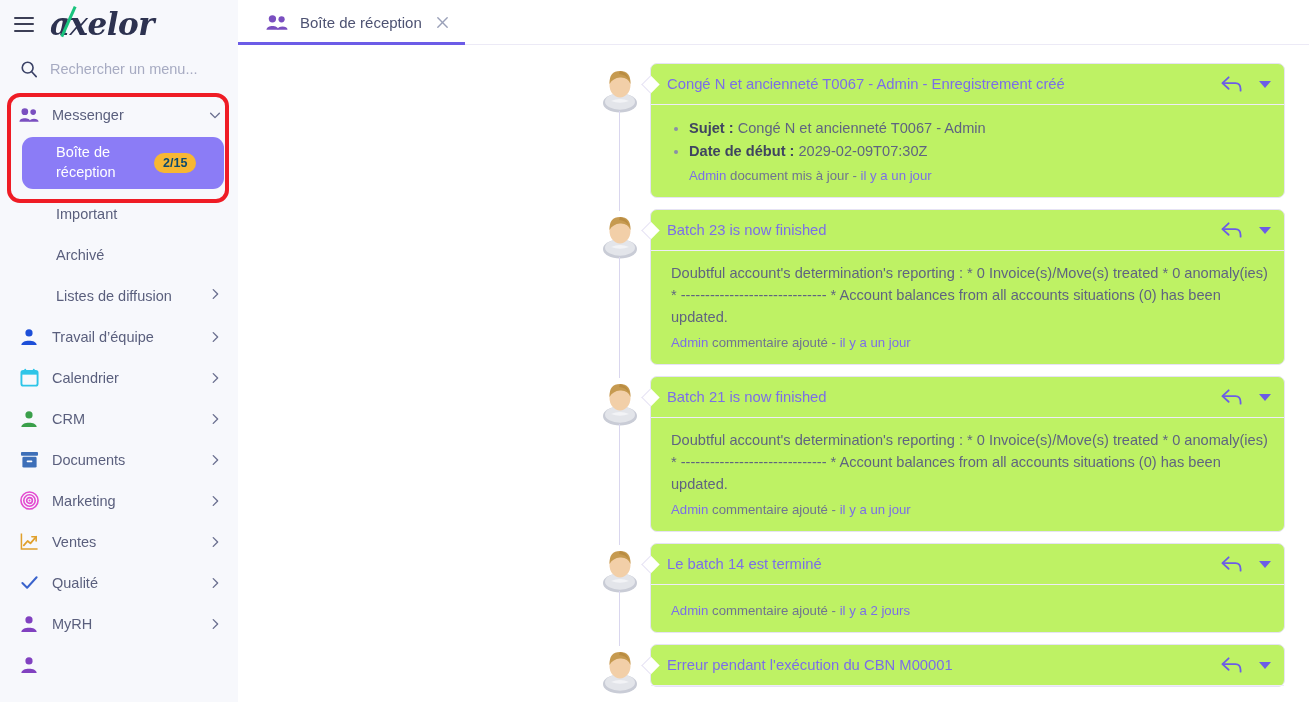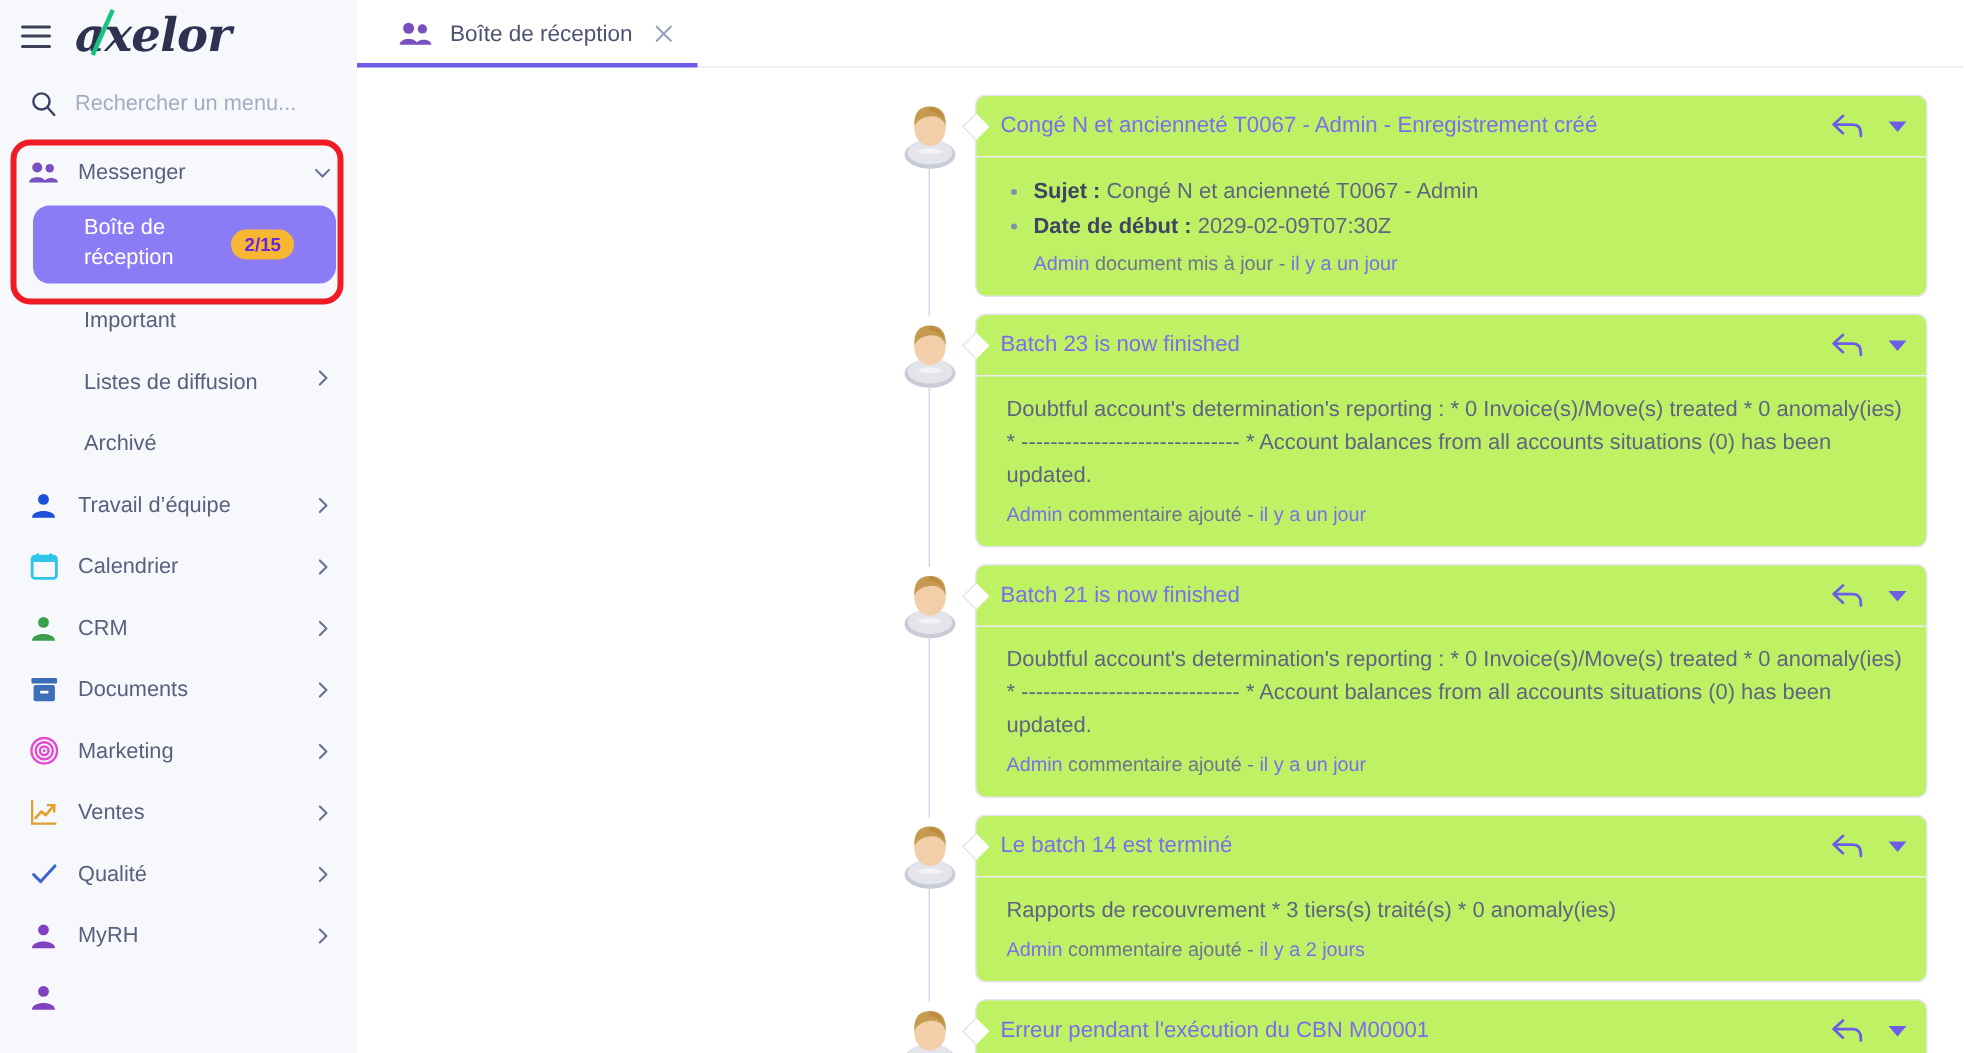--- a/index.html
+++ b/index.html
@@ -127,21 +127,21 @@
   }
   .inbox-pill .ip-label {
     color: #ffffff;
     font-size: 14.5px;
     line-height: 1.35;
     flex: 1 1 auto;
     max-width: 92px;
   }
   .ip-badge {
     background: #f7b733;
-    color: #6d28d9;
+    color: #0c4a6e;
     font-size: 12.5px;
     font-weight: 700;
     border-radius: 10px;
     padding: 3px 9px;
     flex: 0 0 auto;
     margin-left: 6px;
   }
 
   
   .red-box {
@@ -354,30 +354,30 @@
       <div class="inbox-pill">
         <span class="ip-label">Boîte de réception</span>
         <span class="ip-badge">2/15</span>
       </div>
 
       <div class="sub-item">
         <span class="si-label">Important</span>
       </div>
 
       <div class="sub-item">
+        <span class="si-label">Archivé</span>
+      </div>
+
+      <div class="sub-item">
         <span class="si-label">Listes de diffusion</span>
         <span class="mi-caret">
           <svg width="14" height="14" viewBox="0 0 16 16">
             <polyline points="6,3 11,8 6,13" fill="none" stroke="#6b7090" stroke-width="1.6" stroke-linecap="round" stroke-linejoin="round"></polyline>
           </svg>
         </span>
-      </div>
-
-      <div class="sub-item">
-        <span class="si-label">Archivé</span>
       </div>
 
       <div class="menu-item">
         <span class="mi-icon">
           <svg width="18" height="18" viewBox="0 0 20 20">
             <circle cx="10" cy="5.5" r="4" fill="#1d4fd8"></circle>
             <path d="M1.5 19 C1.5 12.5 18.5 12.5 18.5 19 Z" fill="#1d4fd8"></path>
           </svg>
         </span>
         <span class="mi-label">Travail d’équipe</span>
@@ -685,21 +685,20 @@
                 </svg>
               </span>
               <span class="act-btn">
                 <svg width="14" height="10" viewBox="0 0 14 10">
                     <polygon points="1,2 13,2 7,9" fill="#6c5ce7"></polygon>
                   </svg>
               </span>
             </div>
           </div>
           <div class="card-body">
-            <p class="body-text">Rapports de recouvrement * 3 tiers(s) traité(s) * 0 anomaly(ies)</p>
             <div class="meta">
               <span class="who">Admin</span>
               <span>commentaire ajouté</span>
               <span>-</span>
               <span class="when">il y a 2 jours</span>
             </div>
           </div>
         </div>
       </div>
 

